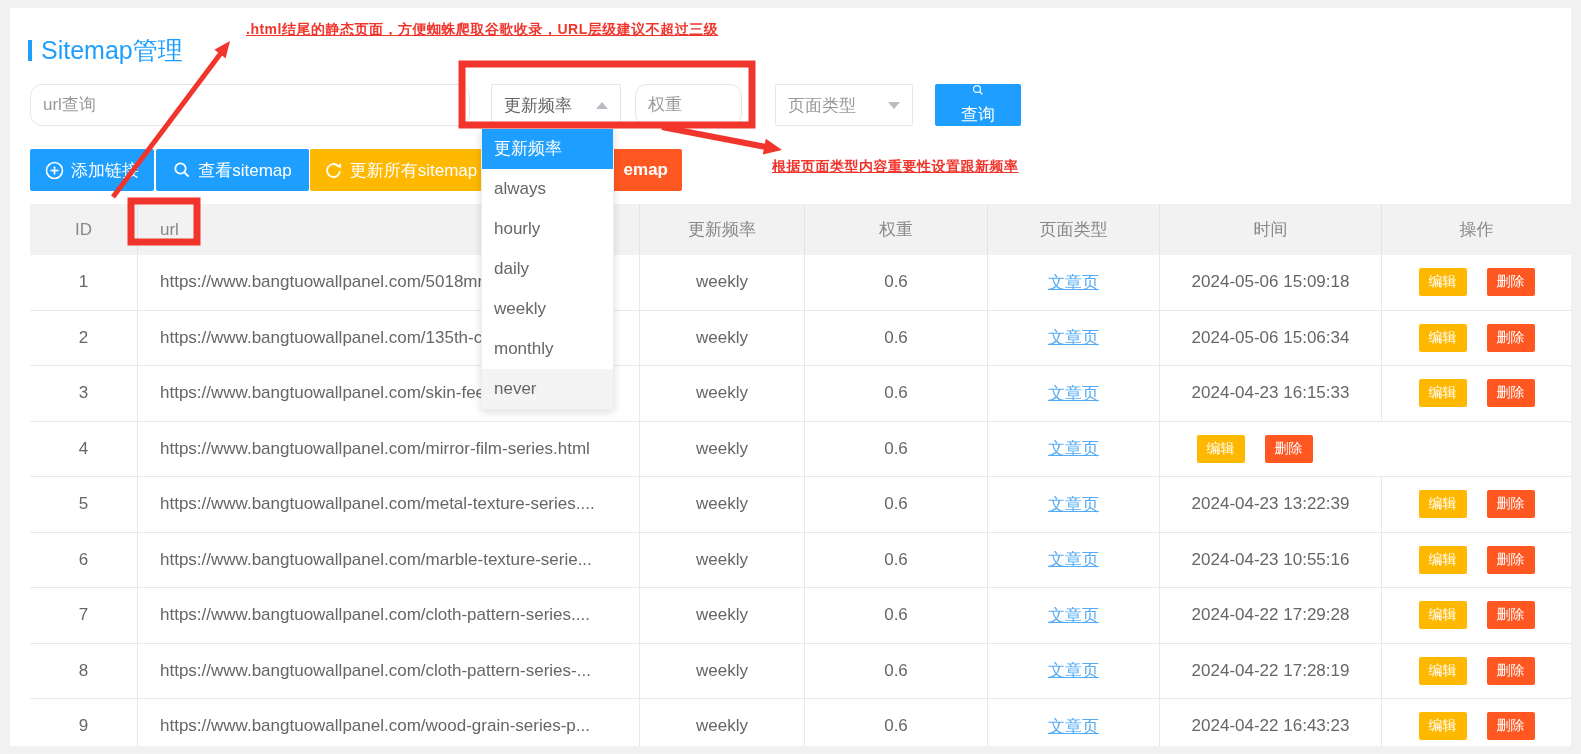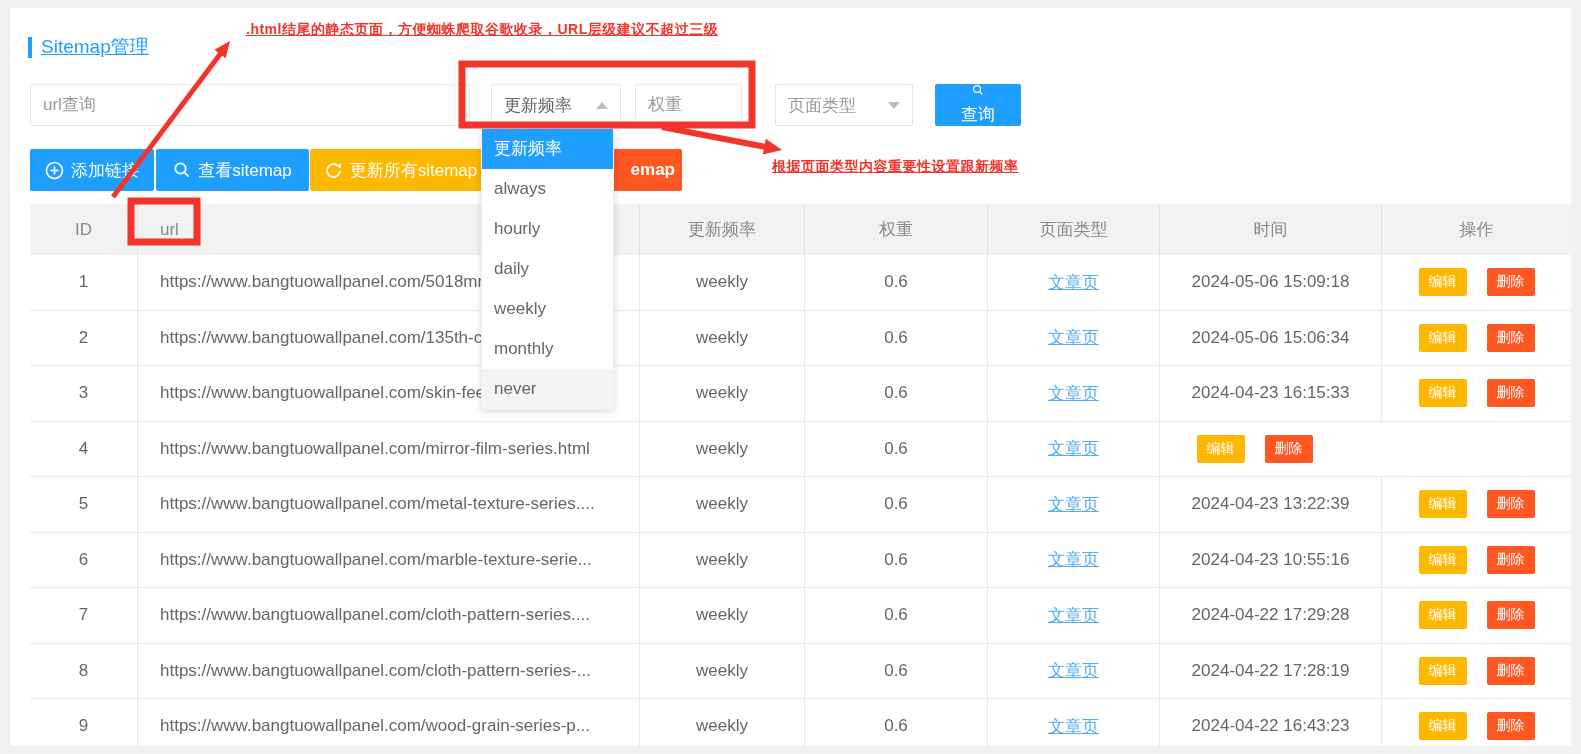--- a/index.html
+++ b/index.html
@@ -9,45 +9,45 @@
   }
   *{box-sizing:border-box; margin:0; padding:0;}
   html,body{width:1581px;height:754px;}
   body{font-family:"Liberation Sans","DejaVu Sans",sans-serif;background:#f1f1f1;}
   .page{position:relative;width:1581px;height:754px;overflow:hidden;background:#f1f1f1;}
   .panel{position:absolute;left:10px;top:8px;width:1561px;height:738px;background:#fff;overflow:hidden;}
 
   
   .title-wrap{position:absolute;left:18px;top:26px;display:flex;align-items:center;}
   .title-bar{width:4px;height:21px;background:var(--primary);margin-right:9px;}
-  .page-title{font-size:19px;font-weight:400;color:var(--primary);text-decoration:underline;}
+  .page-title{font-size:25px;font-weight:400;color:var(--primary);}
 
   
   .inp, .sel{position:absolute;top:76px;height:42px;border:1px solid var(--border);background:#fff;
     font-size:17px;color:var(--text);border-radius:2px;}
-  input.inp{padding:12px 12px;outline:none;}
+  input.inp{padding:12px 12px;outline:none;border-radius:12px;}
   input.inp::placeholder{color:var(--muted);opacity:1;}
   .inp-url{left:20px;width:440px;}
   .sel{display:flex;align-items:center;padding:0 12px;cursor:pointer;}
   .sel-freq{left:481px;width:130px;}
   .inp-weight{left:625px;width:107px;}
   .sel-ptype{left:765px;width:138px;color:var(--muted);}
   .caret{position:absolute;right:12px;width:0;height:0;border-left:6px solid transparent;border-right:6px solid transparent;}
   .caret.up{border-bottom:7px solid #b9bcc1;}
   .caret.down{border-top:7px solid #b9bcc1;}
   .btn{display:flex;align-items:center;justify-content:center;gap:7px;color:#fff;font-size:17px;
     border:none;border-radius:2px;cursor:pointer;white-space:nowrap;}
   .btn-search{position:absolute;left:925px;top:76px;width:86px;height:42px;background:var(--primary);flex-direction:column;}
 
   
   .toolbar-btn{position:absolute;top:141px;height:42px;}
   .btn-add{left:20px;width:124px;background:var(--primary);}
   .btn-view{left:146px;width:153px;background:var(--primary);}
   .btn-updateall{left:300px;width:181px;background:var(--orange);}
-  .btn-partial{left:560px;width:112px;background:var(--danger);justify-content:flex-end;padding-right:7px;font-weight:700;z-index:5;align-items:center;}
+  .btn-partial{left:560px;width:112px;background:var(--danger);justify-content:flex-end;padding-right:14px;font-weight:700;z-index:5;align-items:center;}
 
   
   .note{position:absolute;color:var(--annotation);font-size:14px;font-weight:600;letter-spacing:0.5px;z-index:210;white-space:nowrap;text-decoration:underline;}
   .note-top{left:246px;top:21px;}
   .note-right{left:772px;top:158px;}
 
   
   .tbl{position:absolute;left:20px;top:196px;width:1541px;}
   .t-row{display:flex;width:1541px;}
   .t-head{height:51px;background:#f2f2f2;}

